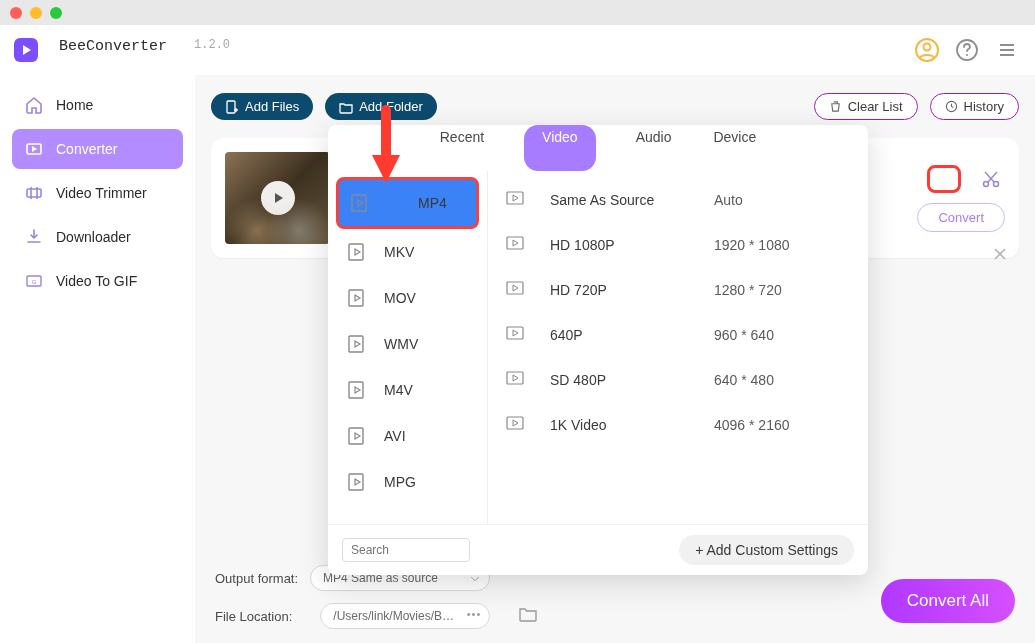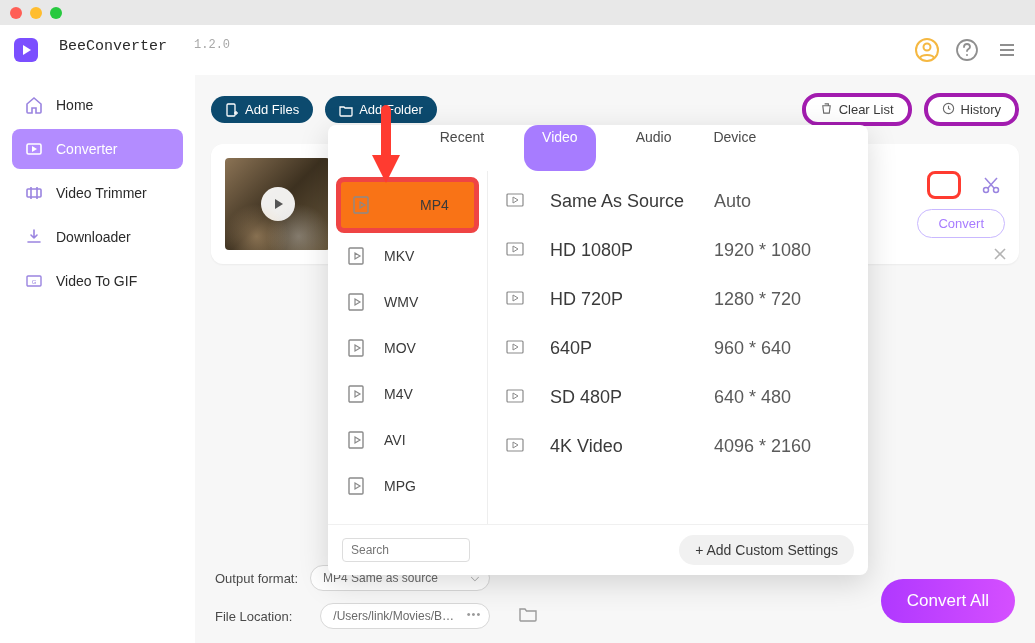--- a/index.html
+++ b/index.html
@@ -50,22 +50,22 @@
 .main {
   flex: 1; position: relative; background: #f7f7f7; padding: 18px 16px;
 }
 .toolbar { display: flex; align-items: center; justify-content: space-between; margin-bottom: 18px; }
 .toolbar-left { display: flex; gap: 12px; }
 .pill-btn {
   display: inline-flex; align-items:center; gap:6px; background:#0c4a6e; color:#fff;
   border-radius: 16px; padding: 6px 14px; font-size:13px; cursor:pointer;
 }
 .outline-btn {
-  display: inline-flex; align-items:flex-start; gap:6px; background:#fff; color:#3a3a3a;
-  border:4px solid #a21caf; border-radius: 16px; padding: 5px 14px; font-size:13px; cursor:pointer;
+  display: inline-flex; align-items:center; gap:6px; background:#fff; color:#3a3a3a;
+  border:1px solid #a21caf; border-radius: 16px; padding: 5px 14px; font-size:13px; cursor:pointer;
 }
 
 .card {
   background:#fff; border-radius:12px; padding:14px; display:flex; align-items:center;
   gap:16px; box-shadow: 0 1px 2px rgba(0,0,0,0.05);
 }
 .thumb {
   width:105px; height:92px; background: linear-gradient(135deg,#8b7355 0%, #3d3120 50%, #6b5a3e 100%);
   border-radius:4px; position:relative; display:flex; align-items:center; justify-content:center;
 }
@@ -123,27 +123,27 @@
 .dd-formats {
   width:160px; border-right:1px solid #eee; overflow-y:auto; padding:6px 8px;
   position:relative;
 }
 .dd-formats::-webkit-scrollbar { width:6px; }
 .dd-formats::-webkit-scrollbar-thumb { background:#ccc; border-radius:3px; }
 .fmt-item {
   display:flex; align-items:center; gap:14px; padding:12px 10px; font-size:14px;
   color:#3a3a3a; cursor:pointer; border-radius:8px;
 }
-.fmt-item.selected { border:5px solid #ef4444; background:#f97316;gap:45px; }
+.fmt-item.selected { border:3px solid #ef4444; background:#3b82f6;gap:45px; }
 .fmt-icon { width:24px; height:22px; color:#8a8a8a; display:inline-flex; align-items:center; justify-content:center; }
 .dd-resolutions {
   flex:1; padding:6px 8px 6px 14px; overflow-y:auto;
 }
 .res-item {
-  display:flex; align-items:center; gap:24px; padding:14px 4px; font-size:18px;
+  display:flex; align-items:center; gap:24px; padding:14px 4px; font-size:14px;
   color:#3a3a3a; cursor:pointer;
 }
 .res-icon { width:20px; color:#8a8a8a; }
 .res-name { width:140px; }
 .res-dim { color:#5a5a5a; }
 .dd-footer {
   display:flex; align-items:center; justify-content:space-between;
   padding:10px 14px; border-top:1px solid #f0f0f0;
 }
 .search-input {
@@ -384,30 +384,30 @@
           </span>
         <span>MKV</span>
       </div>
       <div class="fmt-item">
         <span class="fmt-icon">
             <svg width="22" height="20" viewBox="0 0 22 20">
               <rect x="2" y="2" width="14" height="16" rx="1" fill="none" stroke="currentColor" stroke-width="1.4"></rect>
               <polygon points="8,7 13,10 8,13" fill="none" stroke="currentColor" stroke-width="1.2"></polygon>
             </svg>
           </span>
+        <span>MOV</span>
+      </div>
+      <div class="fmt-item">
+        <span class="fmt-icon">
+            <svg width="22" height="20" viewBox="0 0 22 20">
+              <rect x="2" y="2" width="14" height="16" rx="1" fill="none" stroke="currentColor" stroke-width="1.4"></rect>
+              <polygon points="8,7 13,10 8,13" fill="none" stroke="currentColor" stroke-width="1.2"></polygon>
+            </svg>
+          </span>
         <span>WMV</span>
-      </div>
-      <div class="fmt-item">
-        <span class="fmt-icon">
-            <svg width="22" height="20" viewBox="0 0 22 20">
-              <rect x="2" y="2" width="14" height="16" rx="1" fill="none" stroke="currentColor" stroke-width="1.4"></rect>
-              <polygon points="8,7 13,10 8,13" fill="none" stroke="currentColor" stroke-width="1.2"></polygon>
-            </svg>
-          </span>
-        <span>MOV</span>
       </div>
       <div class="fmt-item">
         <span class="fmt-icon">
             <svg width="22" height="20" viewBox="0 0 22 20">
               <rect x="2" y="2" width="14" height="16" rx="1" fill="none" stroke="currentColor" stroke-width="1.4"></rect>
               <polygon points="8,7 13,10 8,13" fill="none" stroke="currentColor" stroke-width="1.2"></polygon>
             </svg>
           </span>
         <span>M4V</span>
       </div>
@@ -469,21 +469,21 @@
               <polygon points="7,4 12,7 7,10" fill="none" stroke="currentColor" stroke-width="1"></polygon>
             </svg></span>
         <span class="res-name">SD 480P</span>
         <span class="res-dim">640 * 480</span>
       </div>
       <div class="res-item">
         <span class="res-icon"><svg width="18" height="14" viewBox="0 0 18 14">
               <rect x="1" y="1" width="16" height="12" rx="1" fill="none" stroke="currentColor" stroke-width="1.2"></rect>
               <polygon points="7,4 12,7 7,10" fill="none" stroke="currentColor" stroke-width="1"></polygon>
             </svg></span>
-        <span class="res-name">4K Video</span>
+        <span class="res-name">1K Video</span>
         <span class="res-dim">4096 * 2160</span>
       </div>
     </div>
   </div>
   <div class="dd-footer">
     <input class="search-input" placeholder="Search" style="">
     <div class="add-custom">
       <span>+ Add Custom Settings</span>
     </div>
   </div>

